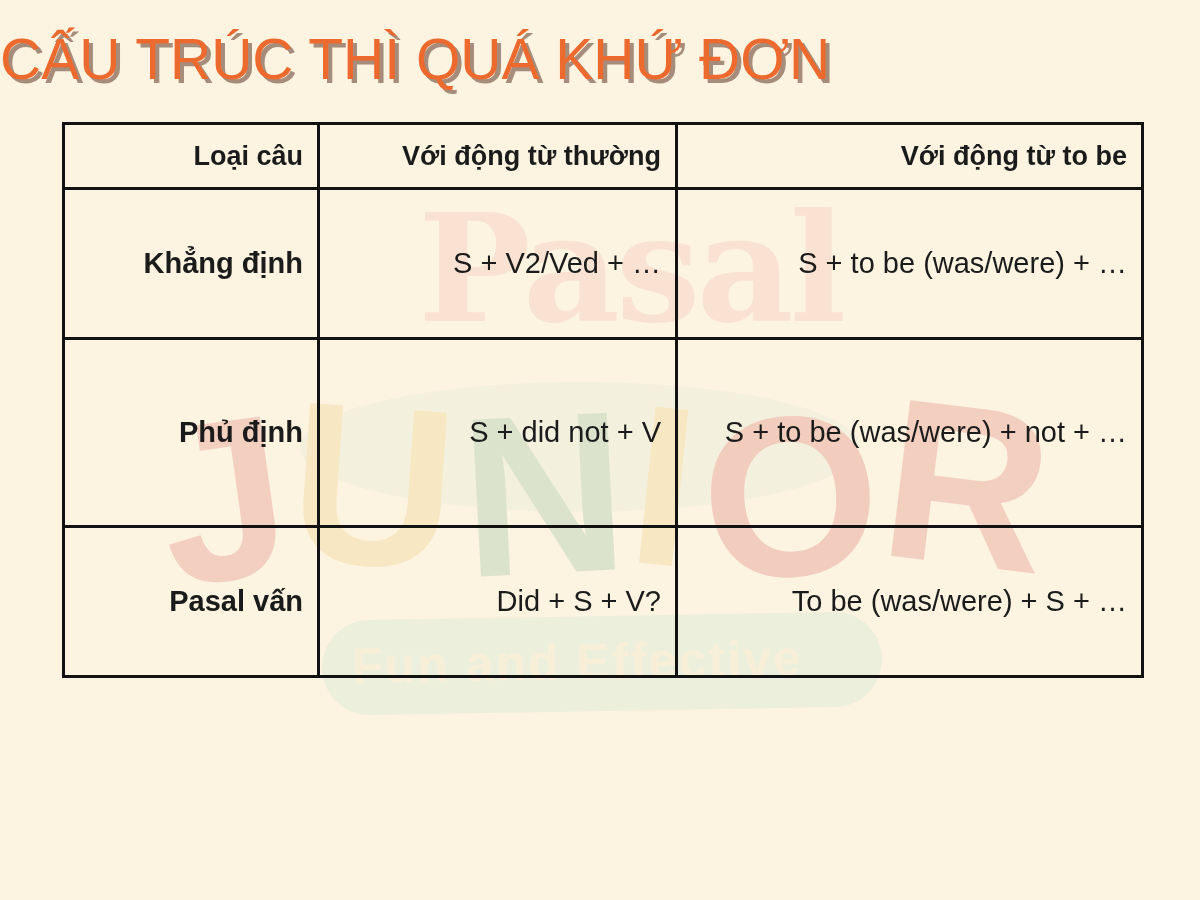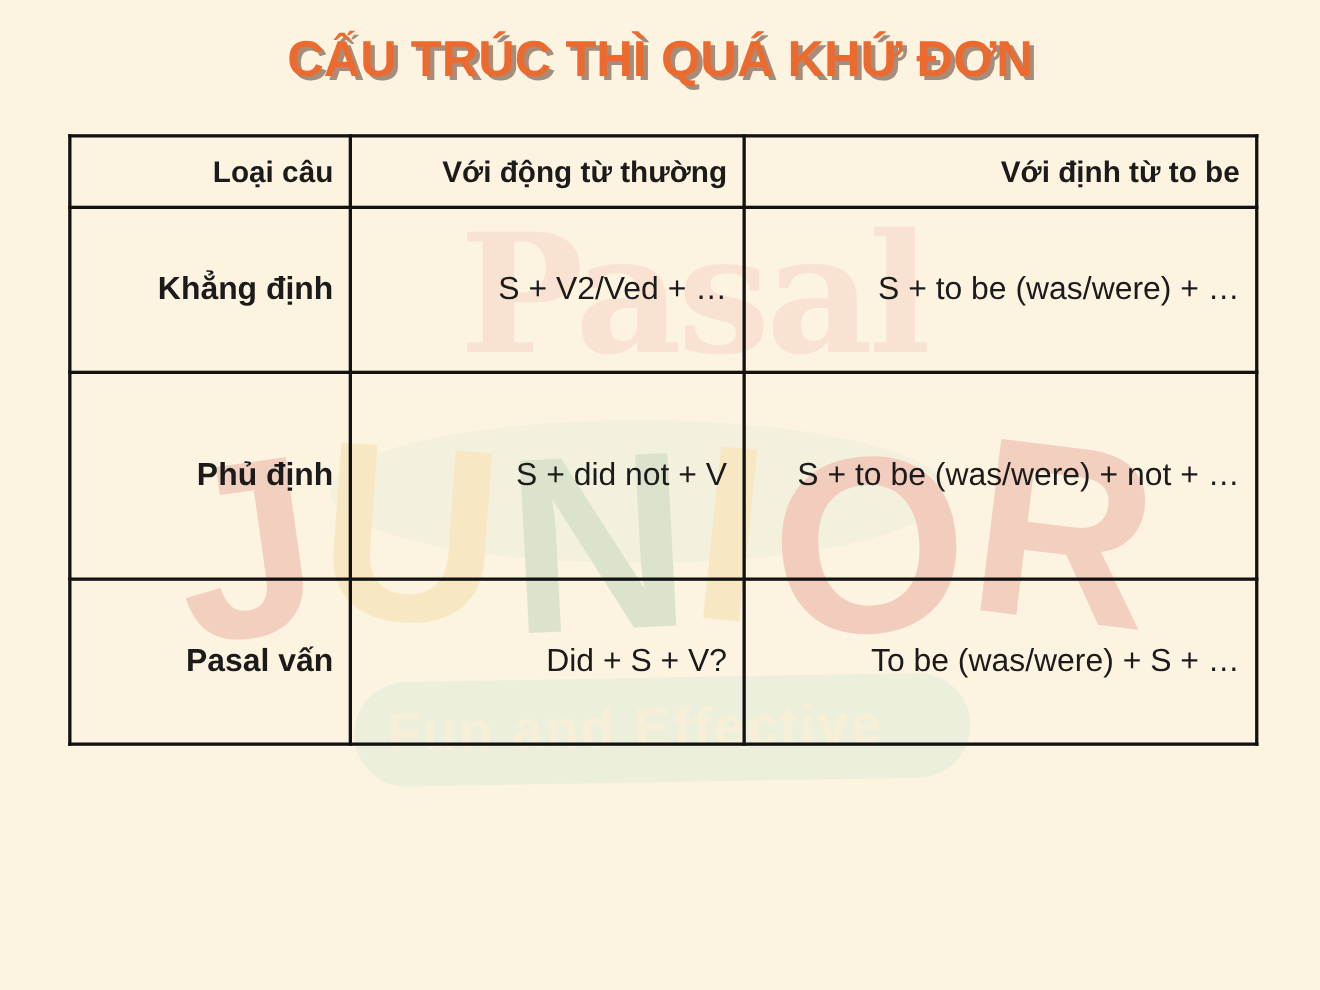--- a/index.html
+++ b/index.html
@@ -11,22 +11,21 @@
   html,body{width:1200px;height:900px;overflow:hidden;}
   body{
     background:var(--background);
     font-family:"Liberation Sans", sans-serif;
     position:relative;
     color:var(--text);
   }
   
   .page-title{
     position:absolute; left:0; top:26px; width:1200px;
-    text-align:center;
-    font-size:46px; font-weight:700; letter-spacing:0px;
+    font-size:57px; font-weight:400; letter-spacing:0px;
     color:var(--title);
     text-shadow:4px 4px 0 var(--title-shadow);
   }
   
   .wm{position:absolute; z-index:0; user-select:none; pointer-events:none;}
   .wm-pasal{
     left:418px; top:180px;
     font-family:"DejaVu Serif", serif; font-weight:bold;
     font-size:150px; letter-spacing:-4px;
     color:var(--watermark-pasal);
@@ -93,21 +92,21 @@
 <table class="grammar">
   <colgroup>
     <col style="width:255px">
     <col style="width:358px">
     <col style="width:466px">
   </colgroup>
   <tbody>
       <tr>
     <th>Loại câu</th>
     <th>Với động từ thường</th>
-    <th>Với định từ to be</th>
+    <th>Với động từ to be</th>
   </tr>
   <tr class="r1">
     <td class="row-label">Khẳng định</td>
     <td class="formula">S + V2/Ved + …</td>
     <td class="formula">S + to be (was/were) + …</td>
   </tr>
   <tr class="r2">
     <td class="row-label">Phủ định</td>
     <td class="formula">S + did not + V</td>
     <td class="formula">S + to be (was/were) + not + …</td>

